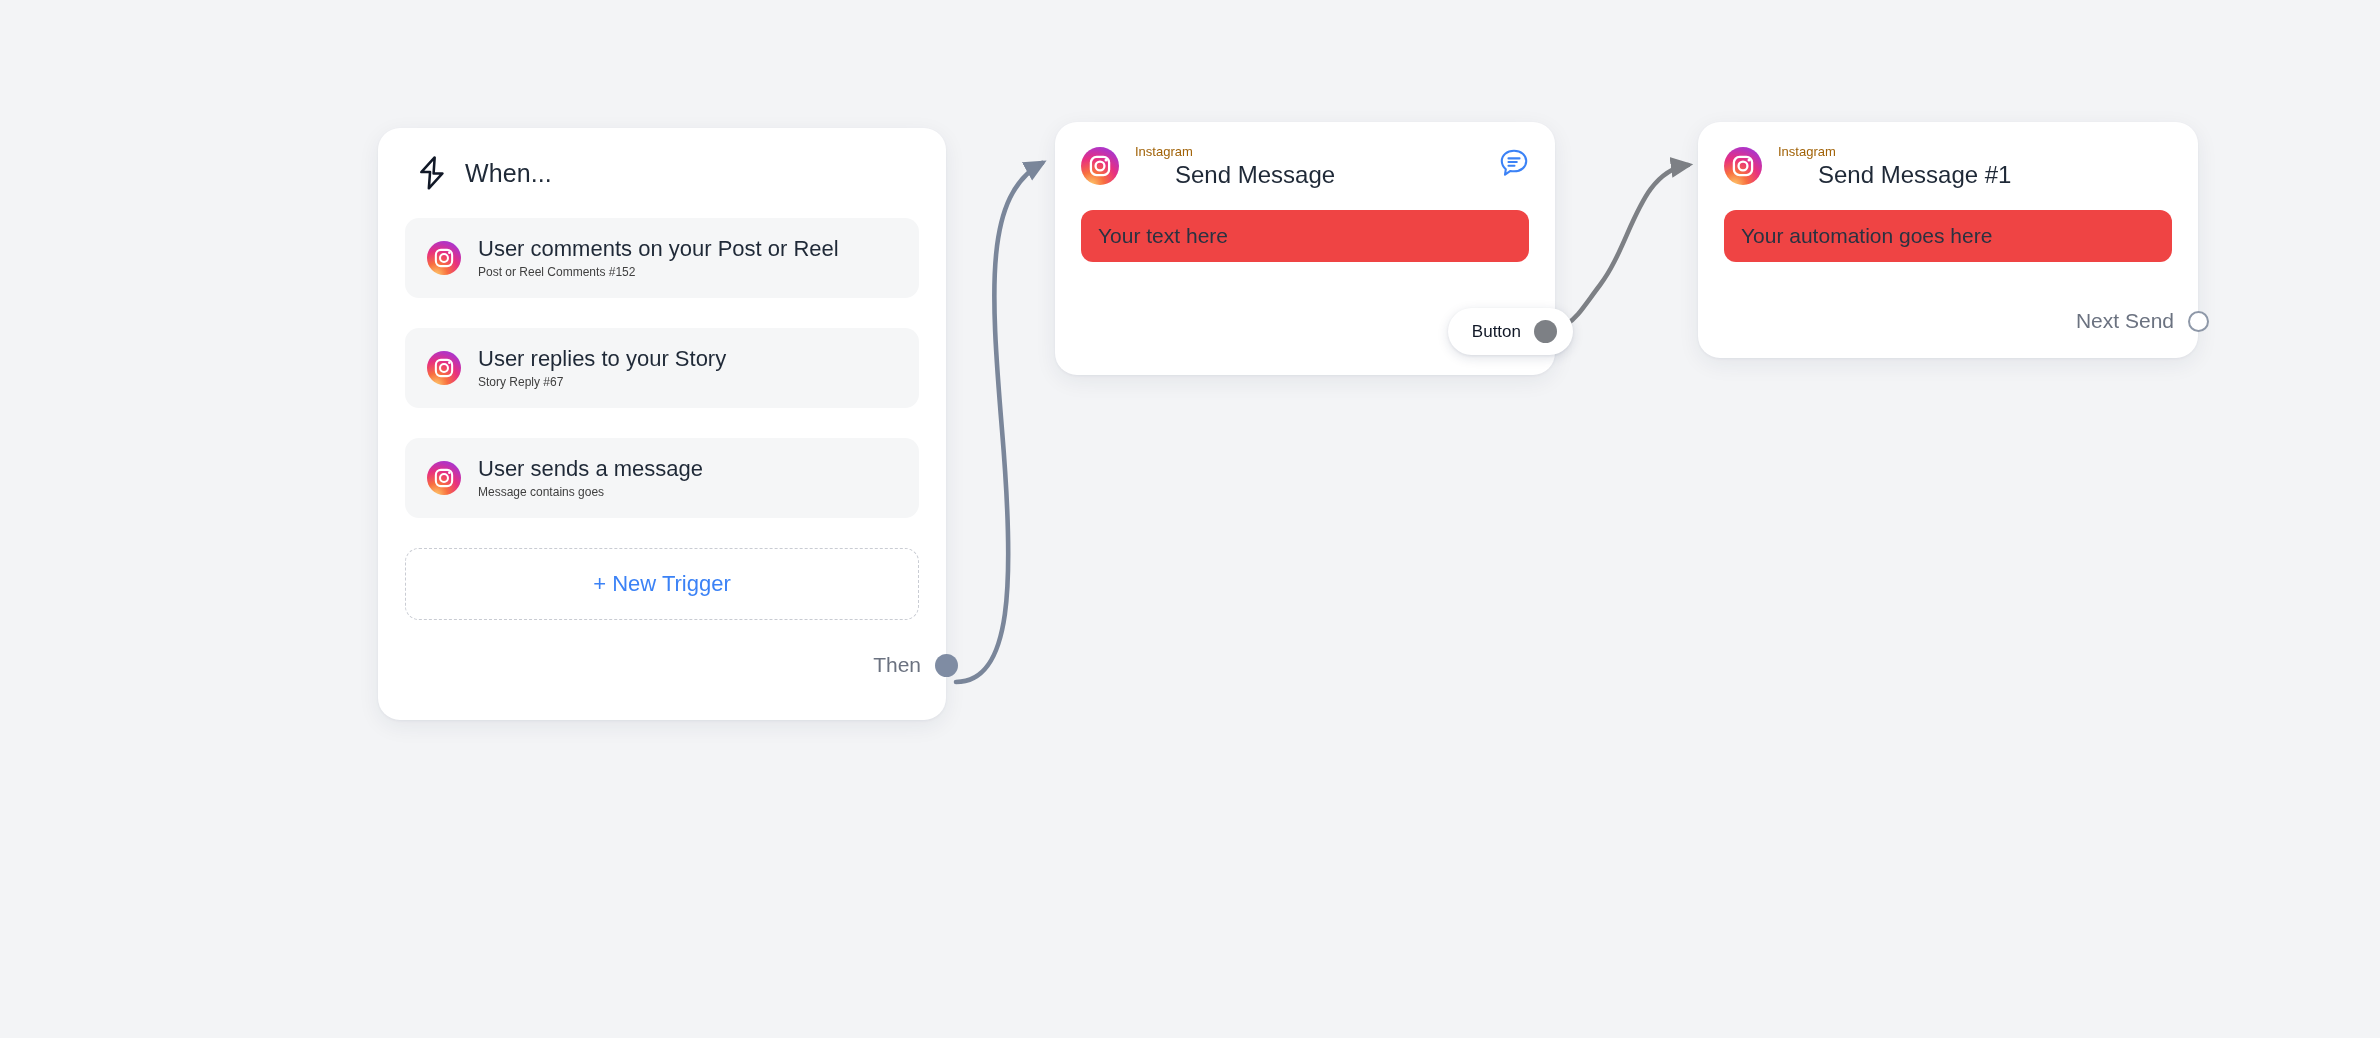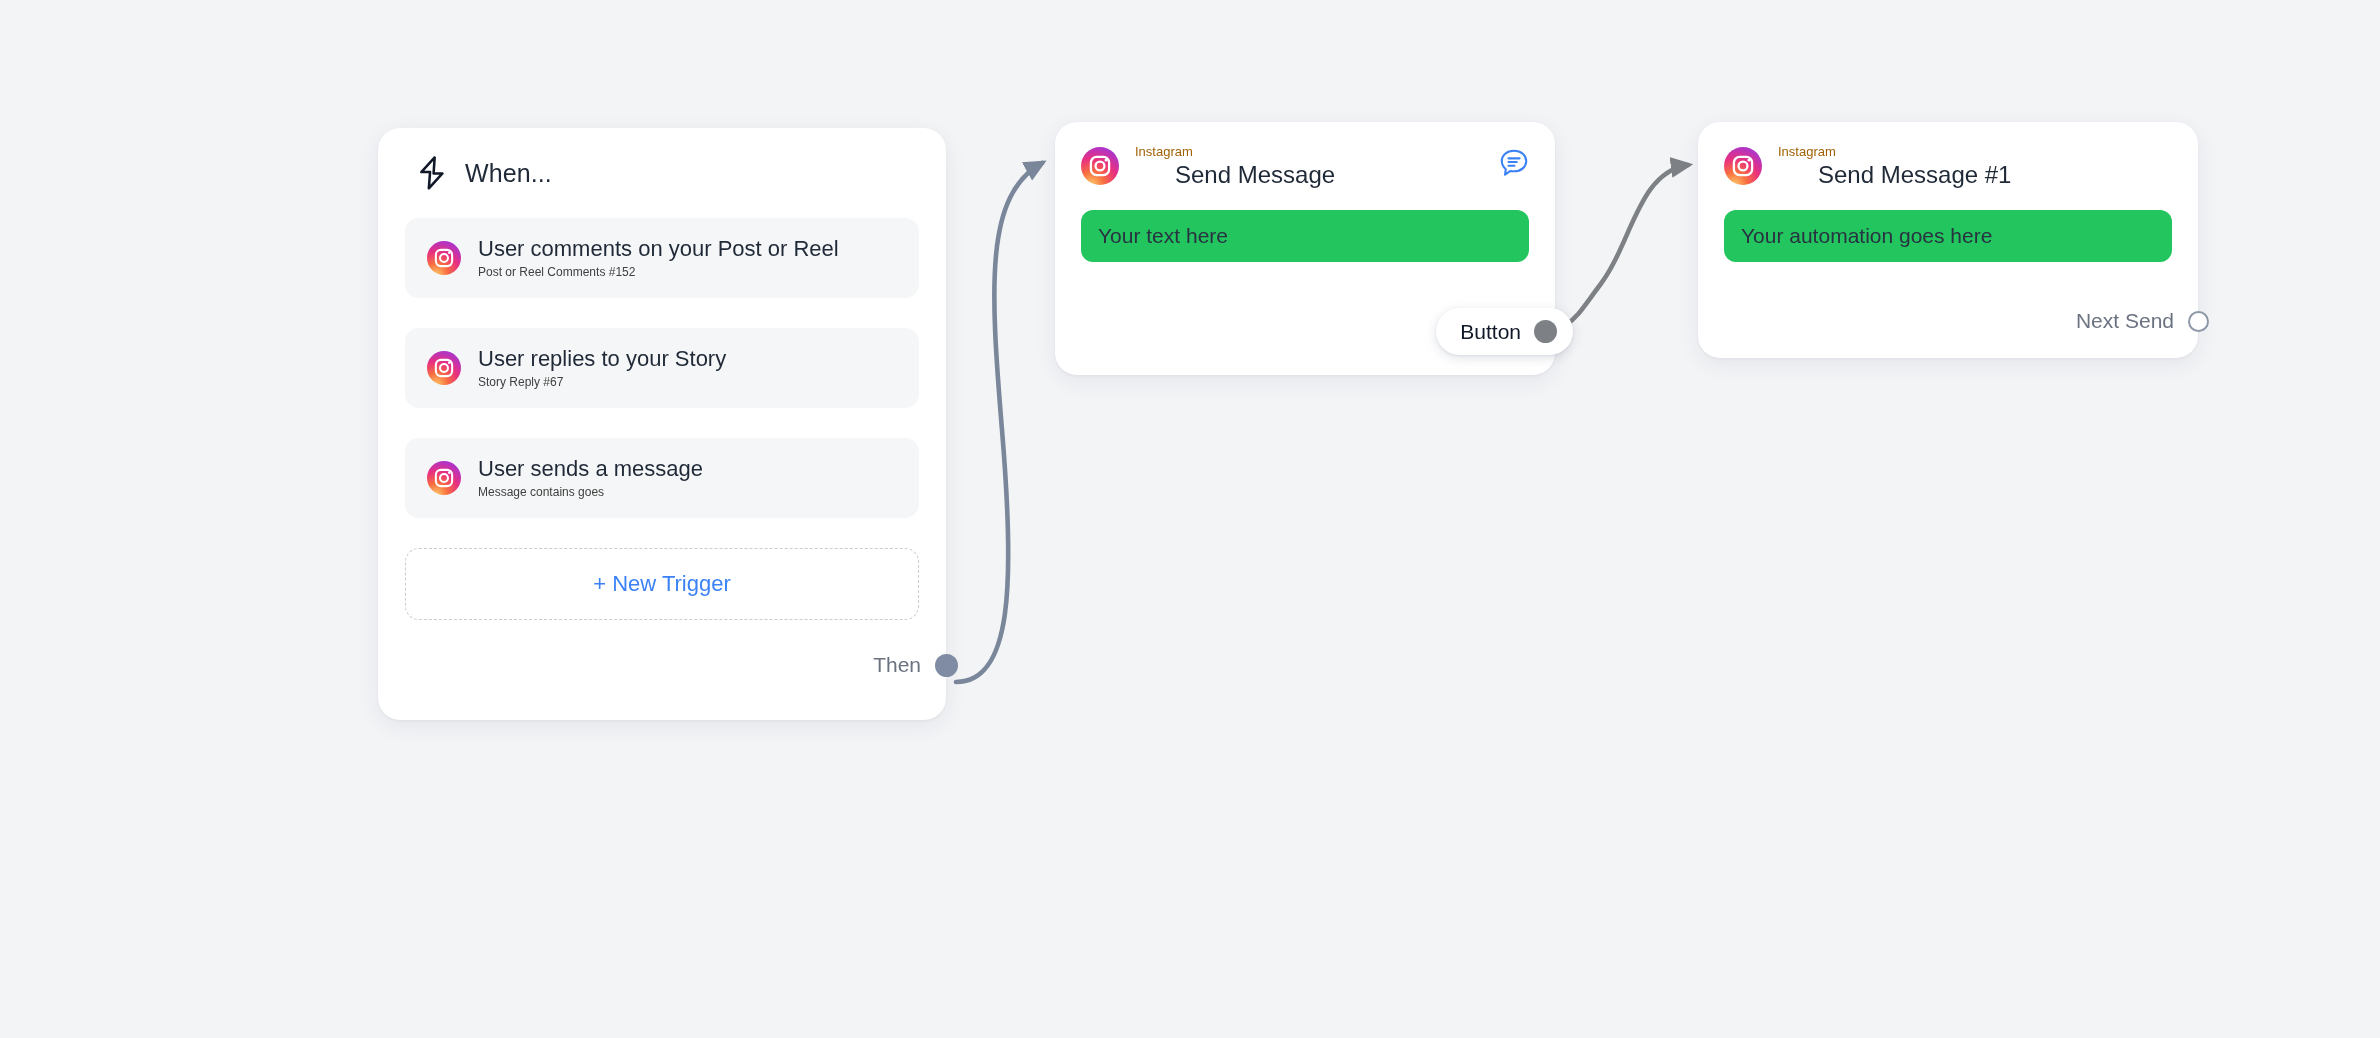--- a/index.html
+++ b/index.html
@@ -201,21 +201,21 @@
     height: 30px;
     cursor: pointer;
   }
 
   .msg-field {
     margin-top: 20px;
     height: 52px;
     display: flex;
     align-items: center;
     padding: 0 17px;
-    background: #22c55e;
+    background: #ef4444;
     border-radius: 12px;
     font-size: 21px;
     color: #293241;
     cursor: text;
   }
 
   
   .button-pill {
     position: absolute;
     right: -18px;
@@ -227,21 +227,21 @@
     padding: 0 16px 0 24px;
     background: #ffffff;
     border-radius: 24px;
     box-shadow: 0 3px 12px rgba(24, 39, 75, 0.13),
                 0 1px 3px rgba(24, 39, 75, 0.08);
     z-index: 4;
     cursor: pointer;
   }
 
   .button-pill-label {
-    font-size: 21px;
+    font-size: 17px;
     color: #111827;
   }
 
   #next-step-port { right: -11px; bottom: 25px; }
 </style>
 </head>
 <body>
 
 <div id="canvas">
 

